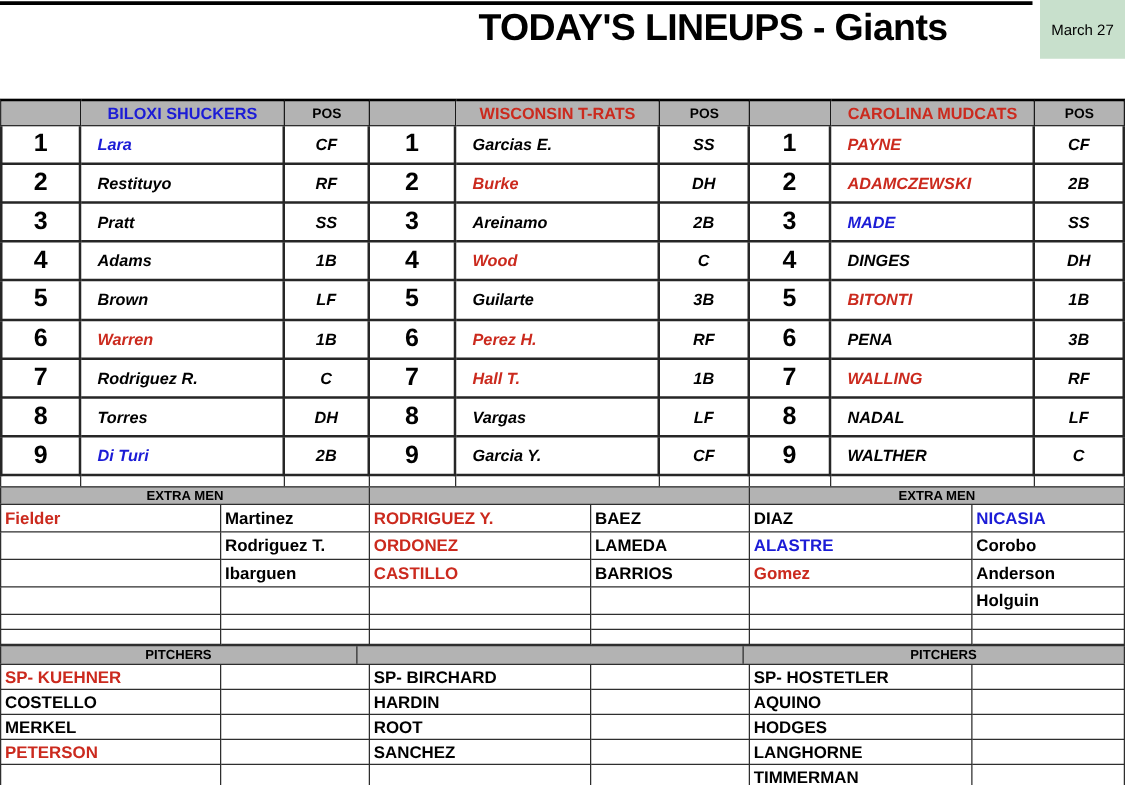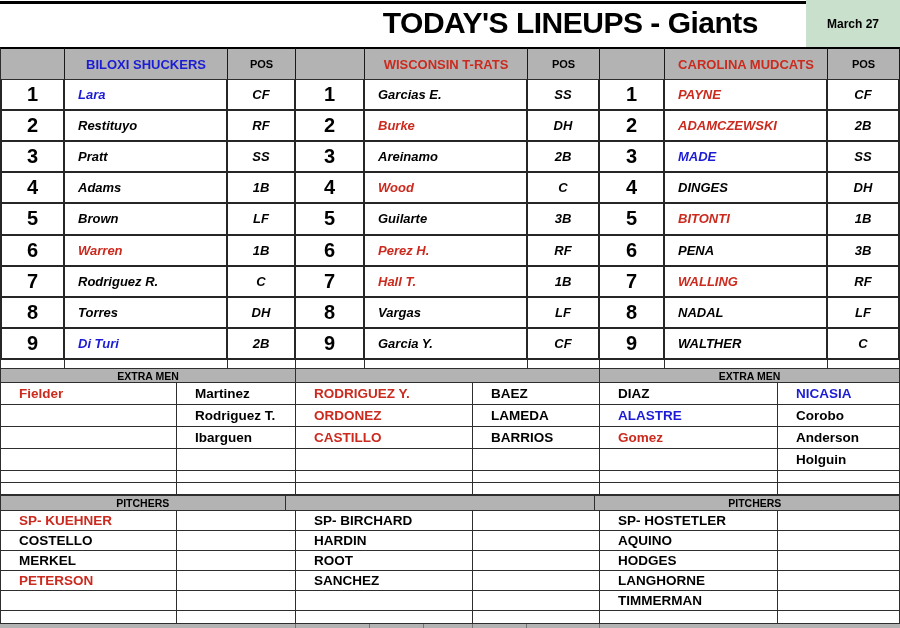--- a/index.html
+++ b/index.html
@@ -13,35 +13,35 @@
     overflow:hidden;
   }
   
   .title-row{position:relative; height:47px;}
   .topline{position:absolute; top:1px; left:0; width:826px; height:3px; background:#000;}
   .title{
     position:absolute; left:0; top:6px; width:734px; text-align:right;
     font-size:30px; font-weight:900; letter-spacing:-0.5px; white-space:nowrap;padding-left:24px;
   }
   .datebox{
-    position:absolute; top:0; right:0; width:94px; height:47px;
+    position:absolute; top:0; right:0; width:68px; height:47px;
     background:var(--green); display:flex; align-items:center; justify-content:center;
-    font-size:12px; font-weight:bold;
+    font-size:12px; font-weight:normal;
   }
   
   .g{display:grid; box-sizing:border-box;}
   .cols9{grid-template-columns:65px 163px 68px 69px 163px 72px 65px 163px 72px;}
   .cols6{grid-template-columns:177px 119px 177px 127px 178px 122px;}
   .c{
     display:flex; align-items:center; overflow:hidden; white-space:nowrap;
     box-sizing:border-box; border-right:1.5px solid var(--bd); border-bottom:1.5px solid var(--bd);
   }
   .cols9 > .c:nth-child(9n+1), .cols6 > .c:nth-child(6n+1){border-left:1.5px solid var(--bd);}
   
-  #header-row{height:33px;}
+  #header-row{height:22px;margin-top:32px;}
   #header-row .c{background:var(--gray); justify-content:center; border-top:2.5px solid #000;
     border-right:1.5px solid #1a1a1a; font-weight:bold;}
   .teamname{font-size:13px;}
   .poslbl{font-size:11px;}
   
   #lineup-grid{height:280px; grid-template-rows:repeat(9,1fr);}
   #lineup-grid .c{border-right:2px solid #262626; border-bottom:2px solid #262626;}
   #lineup-grid > .c:nth-child(9n+1){border-left:2px solid #262626;}
   .num{justify-content:center; font-size:20px; font-weight:bold;}
   .name{padding-left:13px; font-size:13px; font-weight:bold; font-style:italic;}
@@ -53,21 +53,21 @@
   .sec-hdr{display:flex; height:15px; background:var(--gray); box-sizing:border-box;
     border-top:1.5px solid var(--bd); border-bottom:1.5px solid var(--bd);}
   .seg{display:flex; align-items:center; justify-content:center; box-sizing:border-box;
     border-right:1.5px solid var(--bd); font-size:10.5px; font-weight:bold;}
   .seg:first-child{border-left:1.5px solid var(--bd);}
   .seg1{width:296px;} .seg2{width:304px;} .seg3{width:300px;}
   
   #extra-grid{height:112px; grid-template-rows:22px 22px 22px 22px 12px 12px;}
   #pitch-grid{height:100px; grid-template-rows:repeat(5,20px);}
   #pitch-hdr{height:16px;gap:16px;}
-  .ex{padding-left:18px; font-size:13.5px; font-weight:bold;}
+  .ex{padding-left:3px; font-size:13.5px; font-weight:bold;}
   
   #blank-row{height:12px;}
   #blank-row .c{border-bottom:none;}
   #footer{display:flex; height:15px; background:var(--gray); box-sizing:border-box;
     border-top:1.5px solid var(--bd);}
   #footer .fseg{box-sizing:border-box; border-right:1px solid var(--bdl); height:100%;}
   
   .red{color:var(--red);} .blue{color:var(--blue);} .italic{}
 </style>
 </head>

